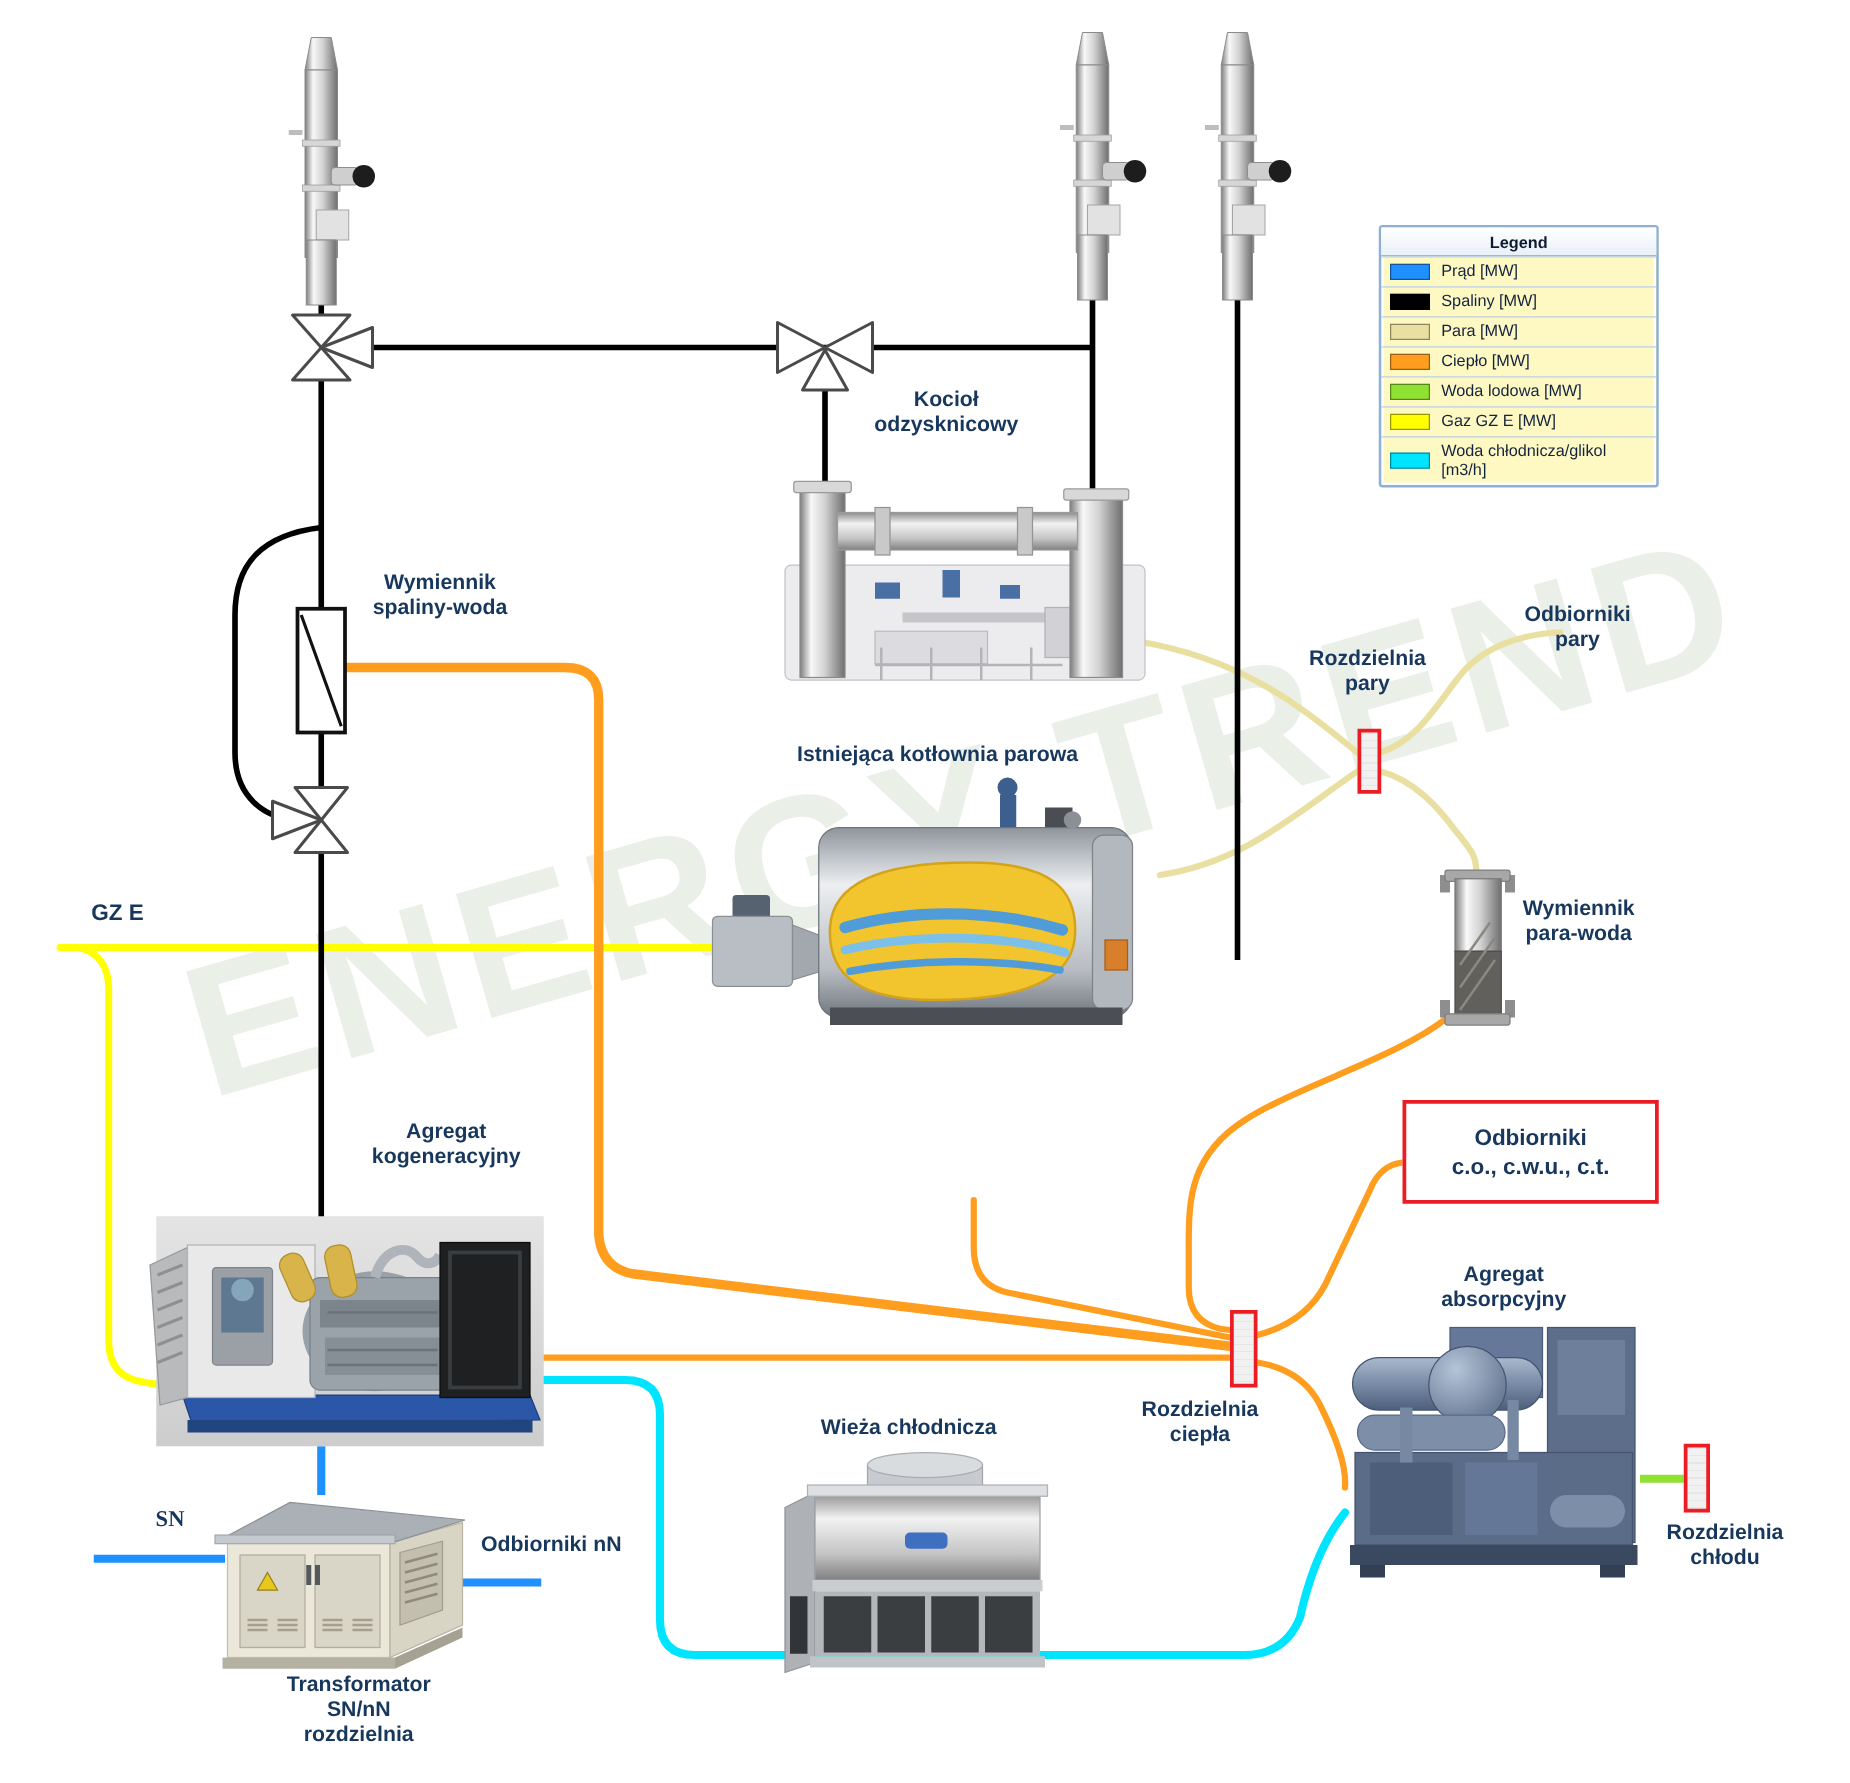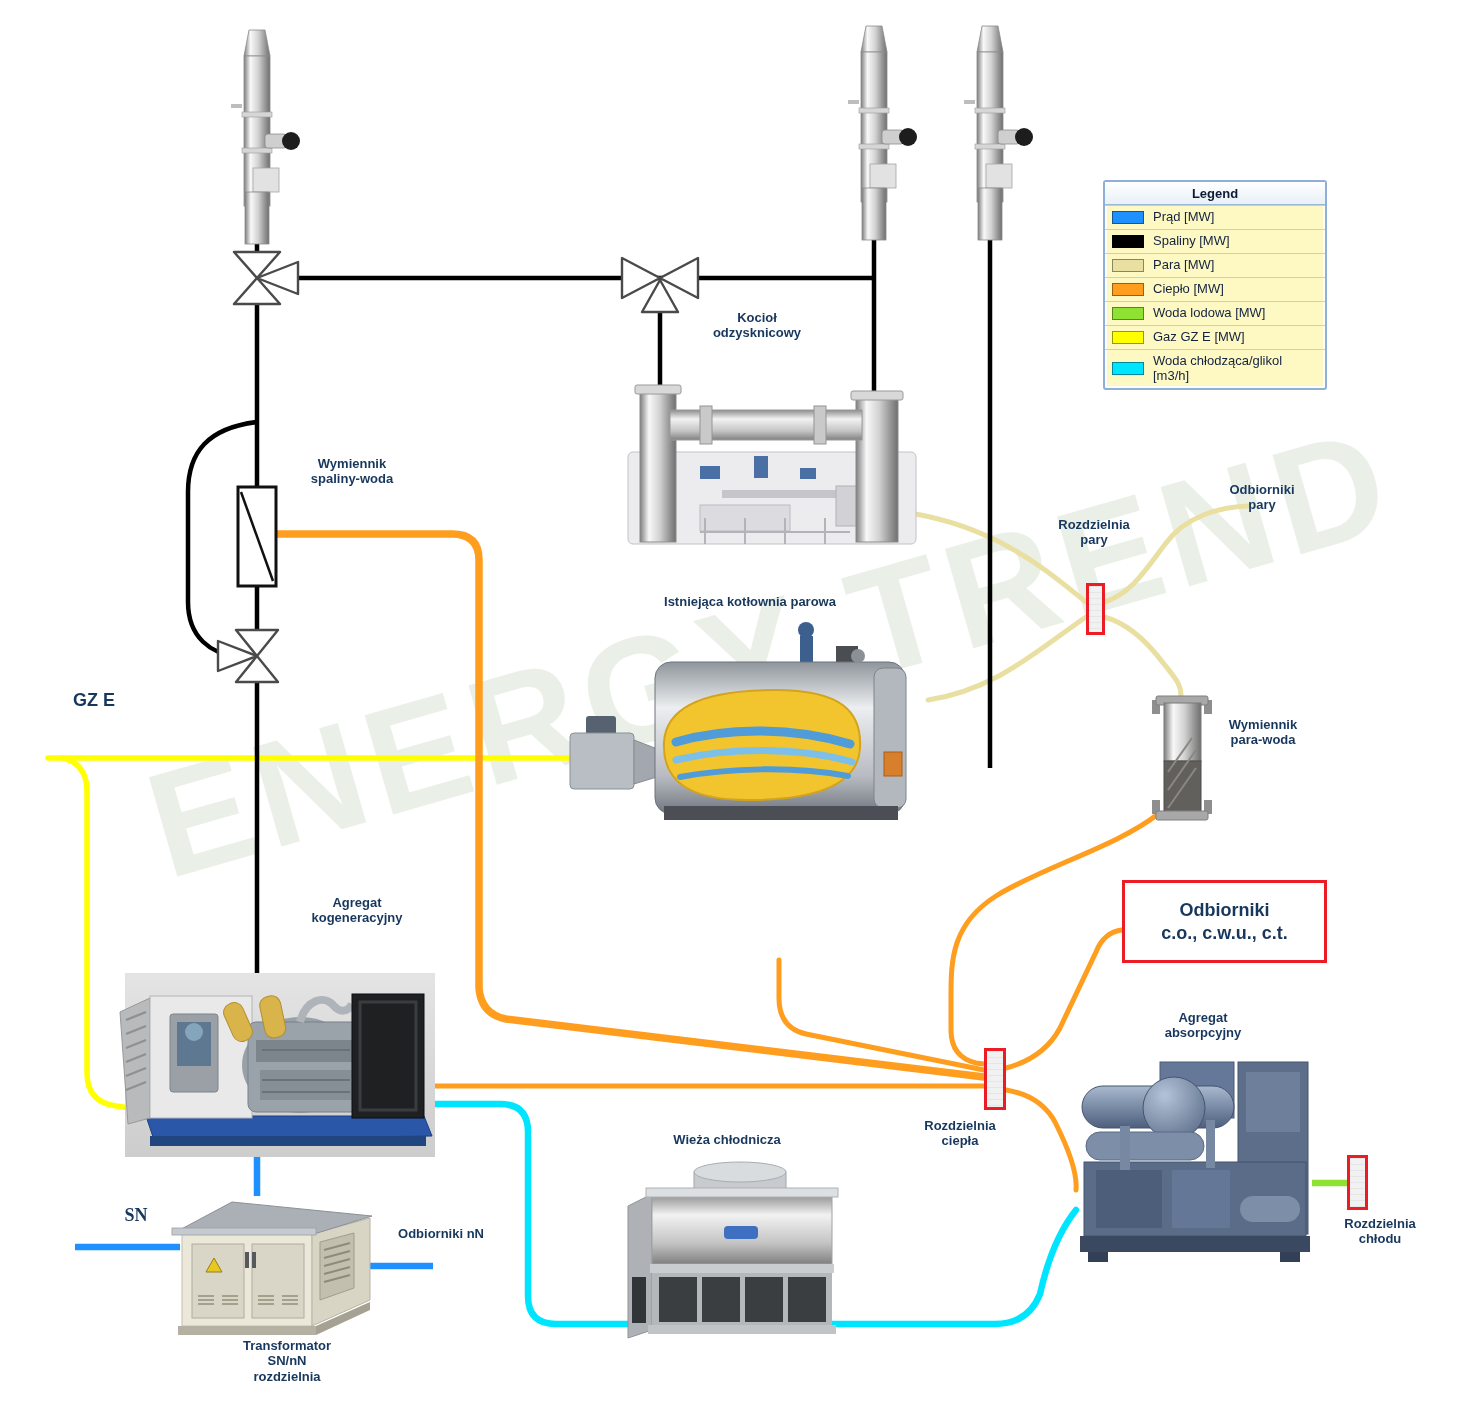--- a/index.html
+++ b/index.html
@@ -2,21 +2,21 @@
 <html style="--prad: #1E90FF; --spaliny: #000000; --para: #E9DFA0; --cieplo: #FF9E1E; --lodowa: #8FE132; --gaz: #FFFF00; --chlodzaca: #00E5FF; --label: #17375D; --redbox: #EC1C24;"><head>
 <meta charset="utf-8">
 <style>
   html,body{margin:0;padding:0;background:#ffffff;}
   #stage{position:relative;width:1480px;height:1426px;background:#fff;overflow:hidden;
          font-family:"Liberation Sans",sans-serif;}
   #watermark{position:absolute;left:130px;top:575px;width:1220px;text-align:center;
     font-size:150px;font-weight:bold;letter-spacing:8px;color:#d9e3d6;opacity:.55;
     transform:rotate(-16deg);white-space:nowrap;z-index:0;user-select:none;}
   svg.layer{position:absolute;left:0;top:0;z-index:1;}
-  .lbl{position:absolute;z-index:2;color:var(--label);font-weight:700;font-size:13px;
+  .lbl{position:absolute;z-index:2;color:var(--label);font-weight:700;font-size:17px;
     line-height:1.18;text-align:center;white-space:pre-line;transform:translateX(-50%);}
   .lbl.big{font-size:18px;}
   .rnode{position:absolute;z-index:2;border:3px solid var(--redbox);background:#f1f1f1;
     background-image:repeating-linear-gradient(#e6e6e6 0 1px,transparent 1px 6px);}
   .obox{position:absolute;z-index:2;display:flex;align-items:center;justify-content:center;
     text-align:center;font-weight:700;font-size:18px;line-height:1.25;color:var(--label);
     background:#fff;white-space:pre-line;}
   #box-odzysk{border:3.5px solid #141414;}
   #box-odbiorniki{border:3.5px solid var(--redbox);}
   
@@ -293,21 +293,21 @@
 odzysknicowy</div>
   <div class="lbl" style="left:352px;top:456px;">Wymiennik
 spaliny-woda</div>
   <div class="lbl" style="left:750px;top:594px;">Istniejąca kotłownia parowa</div>
   <div class="lbl" style="left:1094px;top:517px;">Rozdzielnia
 pary</div>
   <div class="lbl" style="left:1262px;top:482px;">Odbiorniki
 pary</div>
   <div class="lbl" style="left:1263px;top:717px;">Wymiennik
 para-woda</div>
-  <div class="lbl big" style="left:94px;top:690px;">GZ E</div>
+  <div class="lbl big" style="left:94px;top:720px;">GZ E</div>
   <div class="lbl" style="left:357px;top:895px;">Agregat
 kogeneracyjny</div>
   <div class="lbl big" style="left:136px;top:1205px;font-family:Liberation Serif, serif;">SN</div>
   <div class="lbl" style="left:441px;top:1226px;">Odbiorniki nN</div>
   <div class="lbl" style="left:287px;top:1338px;">Transformator
 SN/nN
 rozdzielnia</div>
   <div class="lbl" style="left:727px;top:1132px;">Wieża chłodnicza</div>
   <div class="lbl" style="left:960px;top:1118px;">Rozdzielnia
 ciepła</div>
@@ -337,18 +337,18 @@
     <div class="row">
       <span class="sw" style="background: rgb(143, 225, 50);"></span>
       <span>Woda lodowa [MW]</span>
     </div>
     <div class="row">
       <span class="sw" style="background: rgb(255, 255, 0);"></span>
       <span>Gaz GZ E [MW]</span>
     </div>
     <div class="row">
       <span class="sw" style="background: rgb(0, 229, 255);"></span>
-      <span>Woda chłodząca/glikol
+      <span>Woda chłodnicza/glikol
 [m3/h]</span>
     </div>
   </div>
 
 </div>
 
 </body></html>

